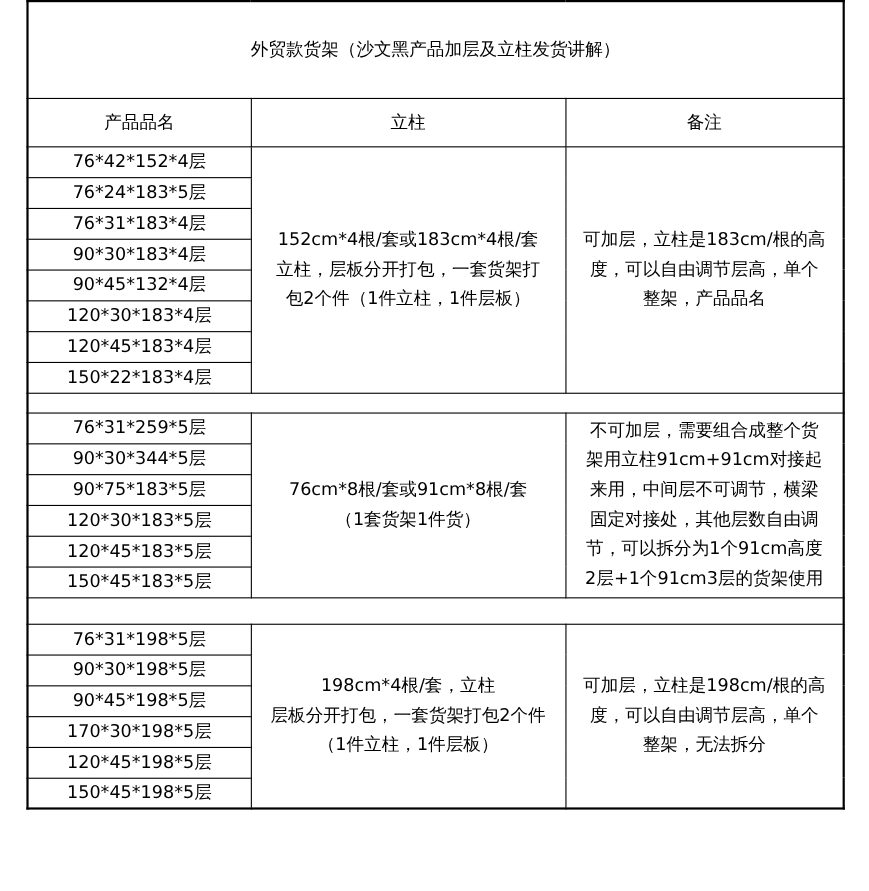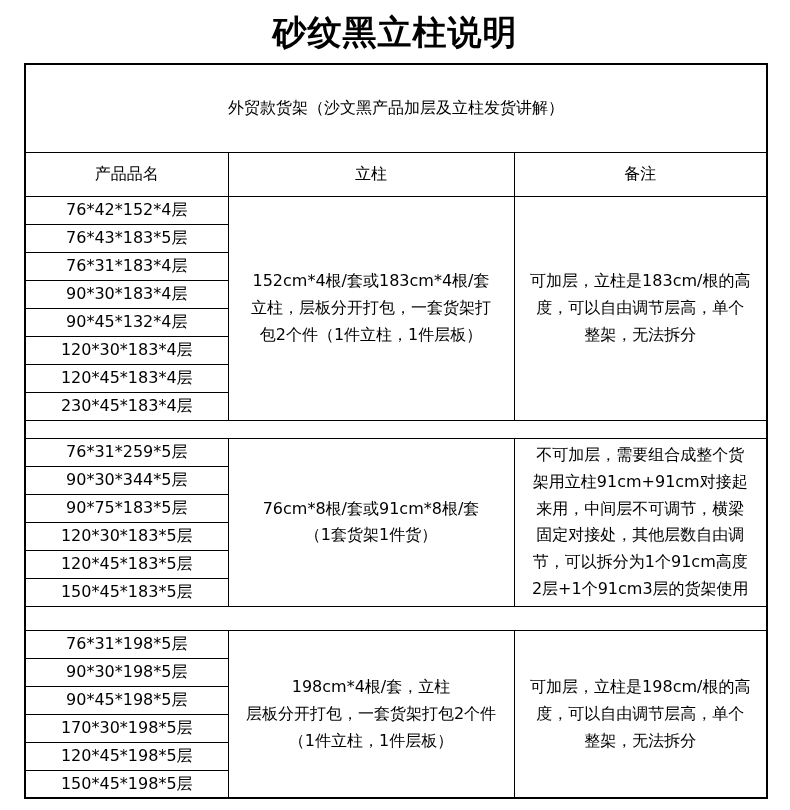--- a/index.html
+++ b/index.html
@@ -54,21 +54,20 @@
     white-space: pre-line;
     line-height: 1.68;
     padding: 2px 8px;
   }
   td.spacer-cell { padding: 0; }
 </style>
 </head>
 <body>
 
 <div class="page">
-  <h1 class="title">砂纹黑立柱说明</h1>
 
   <table class="spec">
     <colgroup>
       <col class="c-product">
       <col class="c-pillar">
       <col class="c-remark">
     </colgroup>
 
     <tbody>
         <tr class="r-caption">
@@ -77,42 +76,42 @@
 
     <tr class="r-head">
       <td>产品品名</td>
       <td>立柱</td>
       <td>备注</td>
     </tr>
 
     <tr class="r-item">
       <td>76*42*152*4层</td>
       <td class="merged" rowspan="8">152cm*4根/套或183cm*4根/套　立柱，层板分开打包，一套货架打包2个件（1件立柱，1件层板）</td>
-      <td class="merged" rowspan="8">可加层，立柱是183cm/根的高度，可以自由调节层高，单个整架，无法拆分</td>
+      <td class="merged" rowspan="8">可加层，立柱是183cm/根的高度，可以自由调节层高，单个整架，产品品名</td>
     </tr>
     <tr class="r-item">
-          <td>76*43*183*5层</td>
+          <td>76*24*183*5层</td>
         </tr>
     <tr class="r-item">
           <td>76*31*183*4层</td>
         </tr>
     <tr class="r-item">
           <td>90*30*183*4层</td>
         </tr>
     <tr class="r-item">
           <td>90*45*132*4层</td>
         </tr>
     <tr class="r-item">
           <td>120*30*183*4层</td>
         </tr>
     <tr class="r-item">
           <td>120*45*183*4层</td>
         </tr>
     <tr class="r-item">
-          <td>230*45*183*4层</td>
+          <td>150*22*183*4层</td>
         </tr>
 
     <tr class="r-spacer1">
       <td colspan="3" class="spacer-cell"></td>
     </tr>
 
     <tr class="r-item">
       <td>76*31*259*5层</td>
       <td class="merged" rowspan="6">76cm*8根/套或91cm*8根/套　（1套货架1件货）</td>
       <td class="merged" rowspan="6">不可加层，需要组合成整个货架用立柱91cm+91cm对接起来用，中间层不可调节，横梁固定对接处，其他层数自由调节，可以拆分为1个91cm高度2层+1个91cm3层的货架使用</td>

